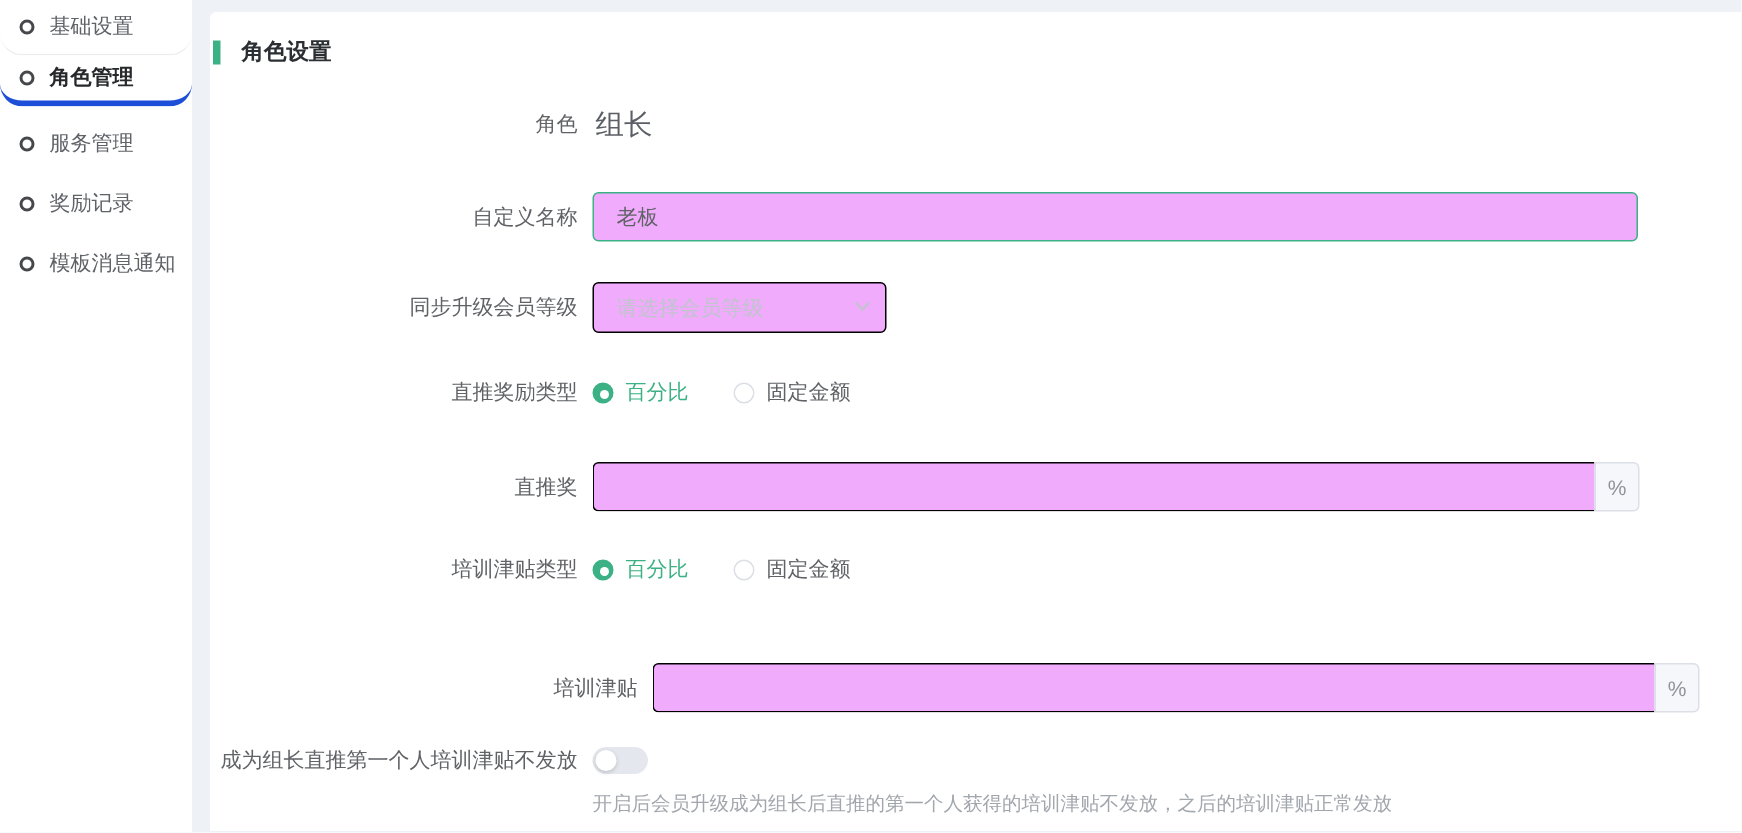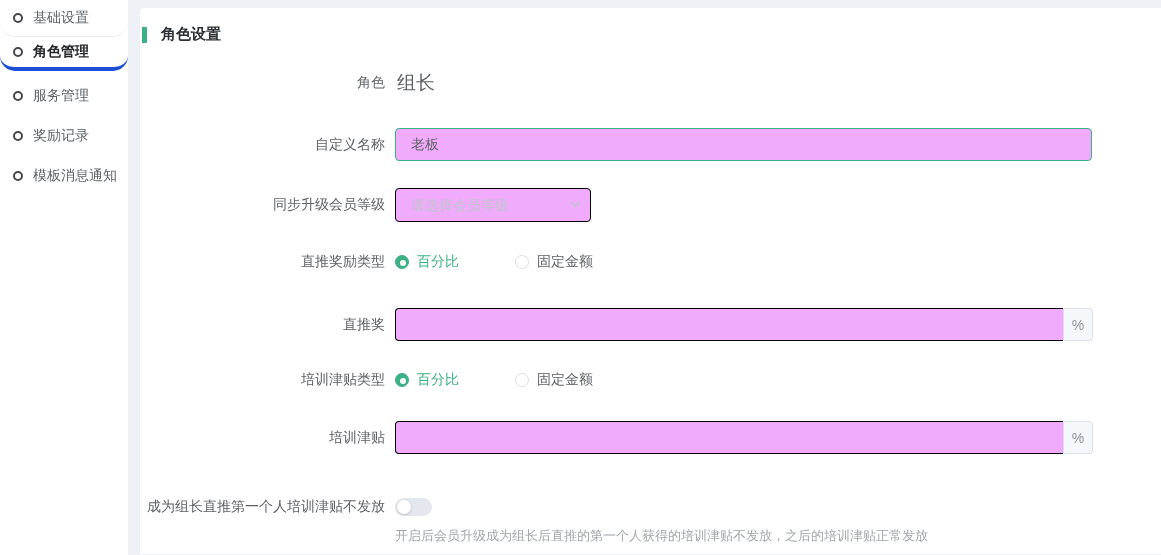--- a/index.html
+++ b/index.html
@@ -53,21 +53,21 @@
     color:#606266; font-size:14px;
   }
   .ctl { margin-left:10px; }
 
   .row-role       { top:62px;  align-items:center; }
   .row-name       { top:120px; }
   .row-level      { top:180px; }
   .row-rtype      { top:245px; height:18px; }
   .row-reward     { top:300px; }
   .row-ttype      { top:363px; height:18px; }
-  .row-allowance  { top:413px; }
+  .row-allowance  { top:434px;padding-left:40px; }
   .row-toggle     { top:490px; height:18px; }
   .row-help       { top:519px; }
 
   .role-value { font-size:19px; color:#5c6066; margin-left:12px; }
 
   .text-input {
     height:33px; border:1px solid #000000; border-radius:4px;
     padding:0 15px; font-size:14px; color:#606266; outline:none;
     font-family:inherit; background:#f0abfc;
   }
@@ -76,21 +76,21 @@
 
   .select-box {
     position:relative; width:196px;
   }
   .select-box .text-input { width:196px; height:34px; padding-right:30px; cursor:pointer; }
   .select-arrow {
     position:absolute; right:11px; top:13px; pointer-events:none;
     width:10px; height:7px;
   }
 
-  .radio-group { display:flex; align-items:center; margin-left:10px;gap:26px; }
+  .radio-group { display:flex; align-items:center; margin-left:10px; }
   .radio-opt { display:flex; align-items:center; cursor:pointer; }
   .radio-opt + .radio-opt { margin-left:30px; }
   .radio-dot {
     width:14px; height:14px; border-radius:50%; flex:none;
     border:1px solid #dcdfe6; background:#fff; position:relative;
   }
   .radio-opt.selected .radio-dot { background:#3cb185; border-color:#3cb185; }
   .radio-opt.selected .radio-dot::after {
     content:""; position:absolute; left:4px; top:4px;
     width:6px; height:6px; border-radius:50%; background:#fff;

